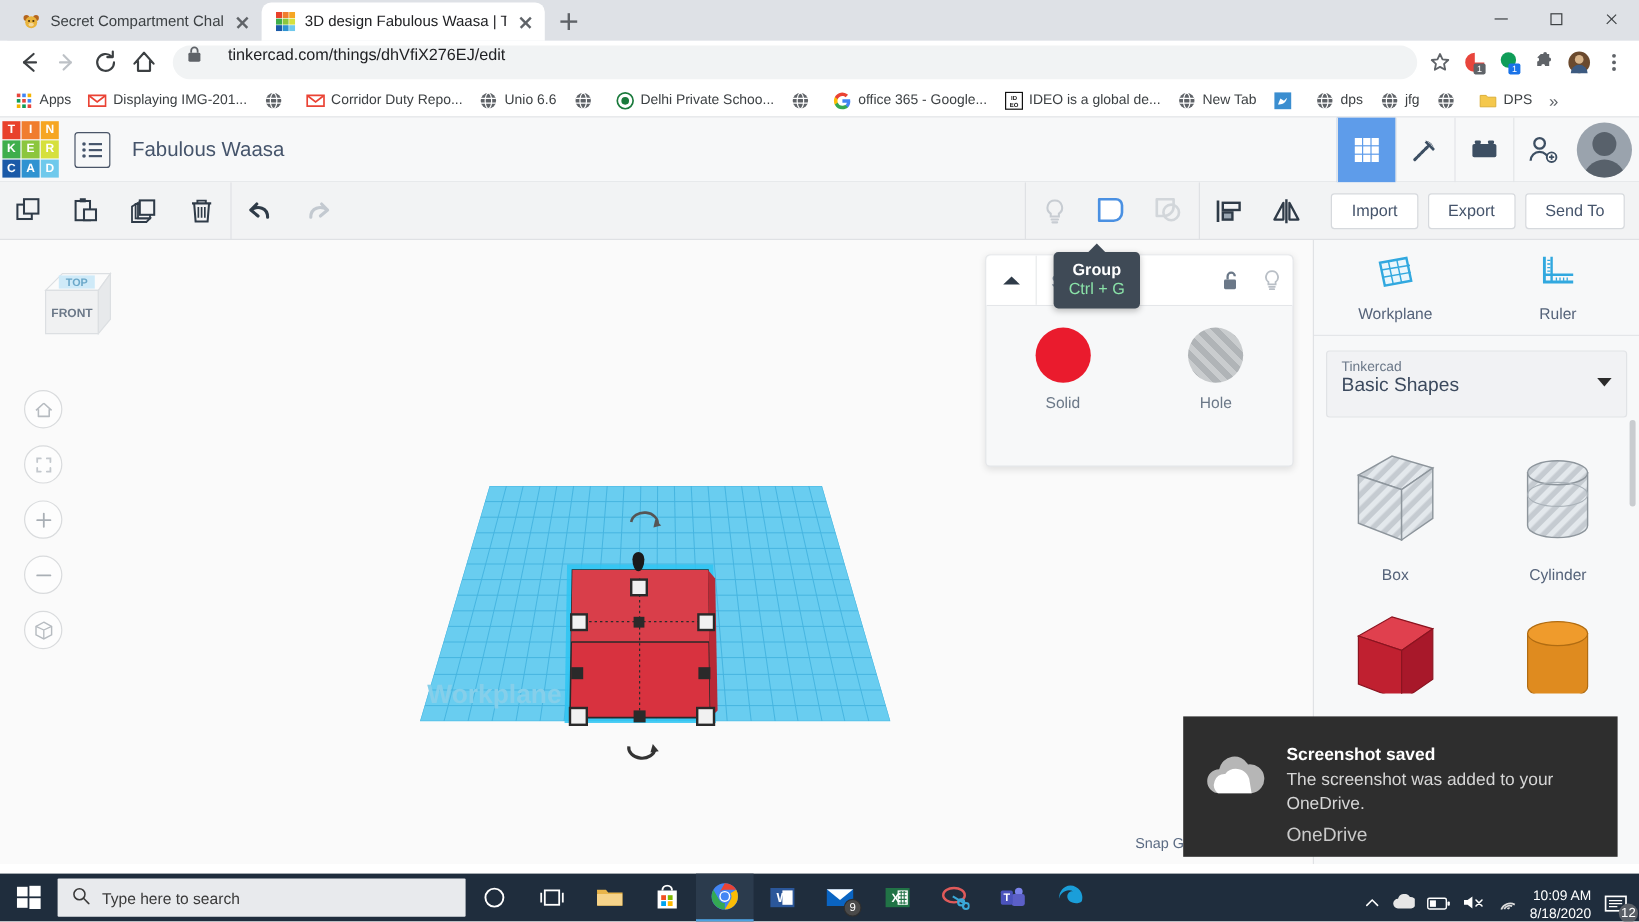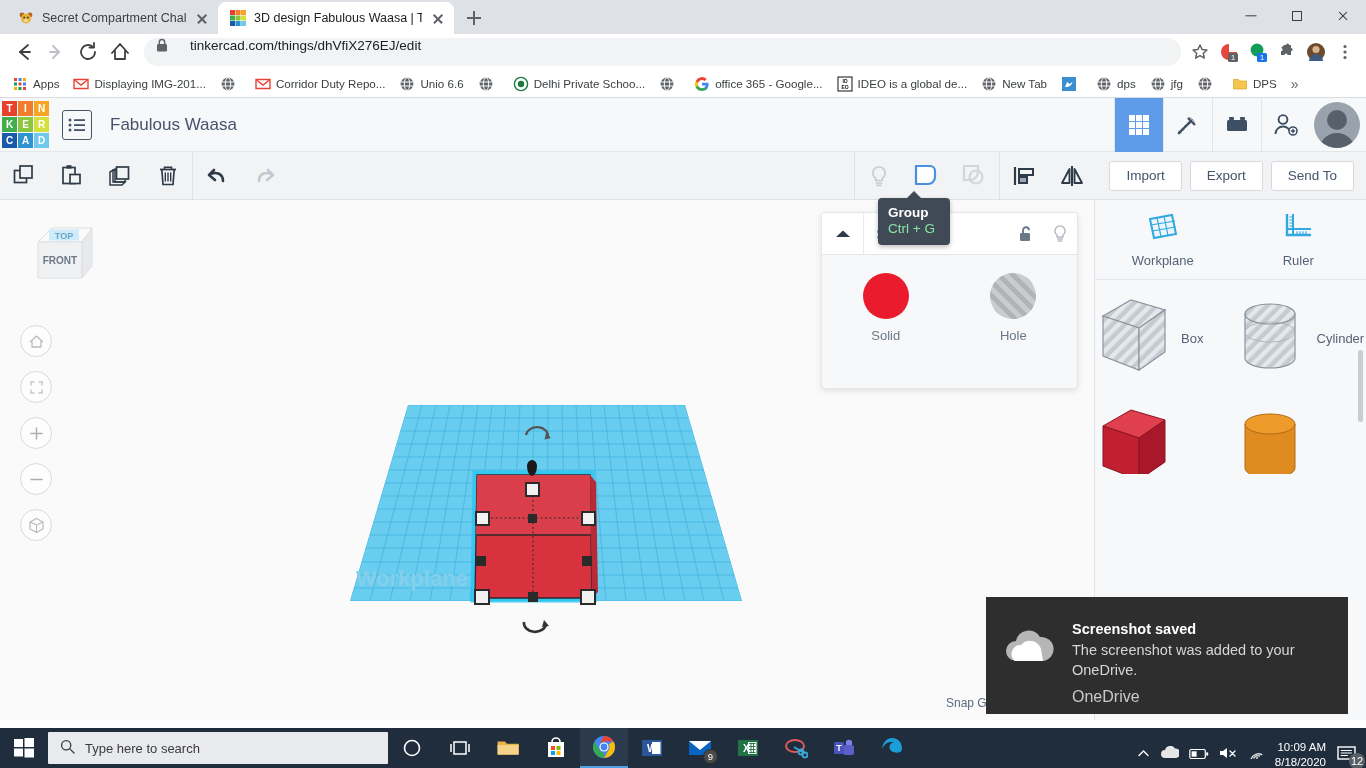--- a/index.html
+++ b/index.html
@@ -162,22 +162,22 @@
   }
   .insp-collapse { width: 42px; height: 41px; display:flex; align-items:center; justify-content:center;
     border-right: 1px solid #e8eaec; }
   .insp-title { flex:1 1 auto; padding-left: 12px; font-size: 14px; color: #8c99ab; }
   .insp-ic { width: 34px; height: 41px; display:flex; align-items:center; justify-content:center; }
   .insp-body { display: flex; padding: 18px 0 0 0; }
   .swatchcol { flex: 1 1 50%; display: flex; flex-direction: column; align-items: center; gap: 9px; }
   .swatch { width: 46px; height: 46px; border-radius: 50%; }
   .swatch-label { font-size: 13px; color: #6b7888; }
   .tooltip {
-    position: absolute; left: 878px; top: 198px; width: 72px; padding: 7px 10px 9px;
-    background: #3f4a56; border-radius: 4px; color: #fff; text-align: left;
+    position: absolute; left: 878px; top: 210px; width: 72px; padding: 7px 10px 9px;
+    background: #3f4a56; border-radius: 4px; color: #fff; text-align: center;
     box-shadow: 0 2px 5px rgba(0,0,0,0.25);
   }
   .tooltip .tt-title { font-size: 13.5px; font-weight: bold; }
   .tooltip .tt-key { font-size: 13.5px; color: #8ae2a8; margin-top: 1px; }
   .tooltip::before {
     content:""; position:absolute; left: 50%; top: -7px; transform: translateX(-50%);
     border-left: 7px solid transparent; border-right: 7px solid transparent;
     border-bottom: 7px solid #3f4a56;
   }
 
@@ -193,21 +193,21 @@
   .sb-select {
     margin: 12px 10px; height: 56px; background: #f1f2f4; border: 1px solid #e1e3e6;
     border-radius: 3px; padding: 7px 12px; position: relative;
   }
   .sb-select .grp { font-size: 11.5px; color: #6b7888; }
   .sb-select .sel { font-size: 16px; color: #3c4a5e; margin-top: 1px; }
   .sb-caret { position: absolute; right: 12px; top: 22px;
     border-left: 6px solid transparent; border-right: 6px solid transparent;
     border-top: 7px solid #2b2b2b; }
   .sb-grid { padding: 6px 0 0 0; display: grid; grid-template-columns: 1fr 1fr; }
-  .sb-cell { display: flex; align-items: center; padding: 8px 0 14px; gap: 8px; }
+  .sb-cell { display: flex; flex-direction: column; align-items: center; padding: 8px 0 14px; gap: 8px; }
   .sb-cell-label { font-size: 13px; color: #55637a; }
   .sb-scroll {
     position: absolute; right: 3px; top: 150px; width: 5px; height: 72px;
     background: #c9ccd0; border-radius: 3px;
   }
 
   
   .toast {
     position: absolute; left: 986px; top: 597px; width: 362px; height: 117px;
     background: #2e2e2e; display: flex; align-items: flex-start; padding: 24px 16px 0 14px;
@@ -877,20 +877,25 @@
               <path d="M12 3 V24" stroke="#31a8df" stroke-width="2"></path>
               <path d="M6 18 H30" stroke="#31a8df" stroke-width="2"></path>
               <path d="M8.4 6 H11M8.4 9 H11M8.4 12 H11M8.4 15 H11" stroke="#31a8df" stroke-width="1.1"></path>
               <path d="M16 20.2 V23M19 20.2 V23M22 20.2 V23M25 20.2 V23" stroke="#31a8df" stroke-width="1.1"></path>
             </svg>
         </span>
         <span class="sb-tool-label">Ruler</span>
       </div>
     </div>
 
+    <div class="sb-select">
+      <div class="grp">Tinkercad</div>
+      <div class="sel">Basic Shapes</div>
+      <div class="sb-caret"></div>
+    </div>
 
     <div class="sb-grid">
       <div class="sb-cell">
         <span>
           <svg width="78" height="84" viewBox="0 0 78 84">
             <defs>
                 <pattern id="hat1" width="9" height="9" patternUnits="userSpaceOnUse" patternTransform="rotate(45)">
                   <rect width="9" height="9" fill="#c5cbd1"></rect>
                   <rect width="4.5" height="9" fill="#e3e8ec"></rect>
                 </pattern>

